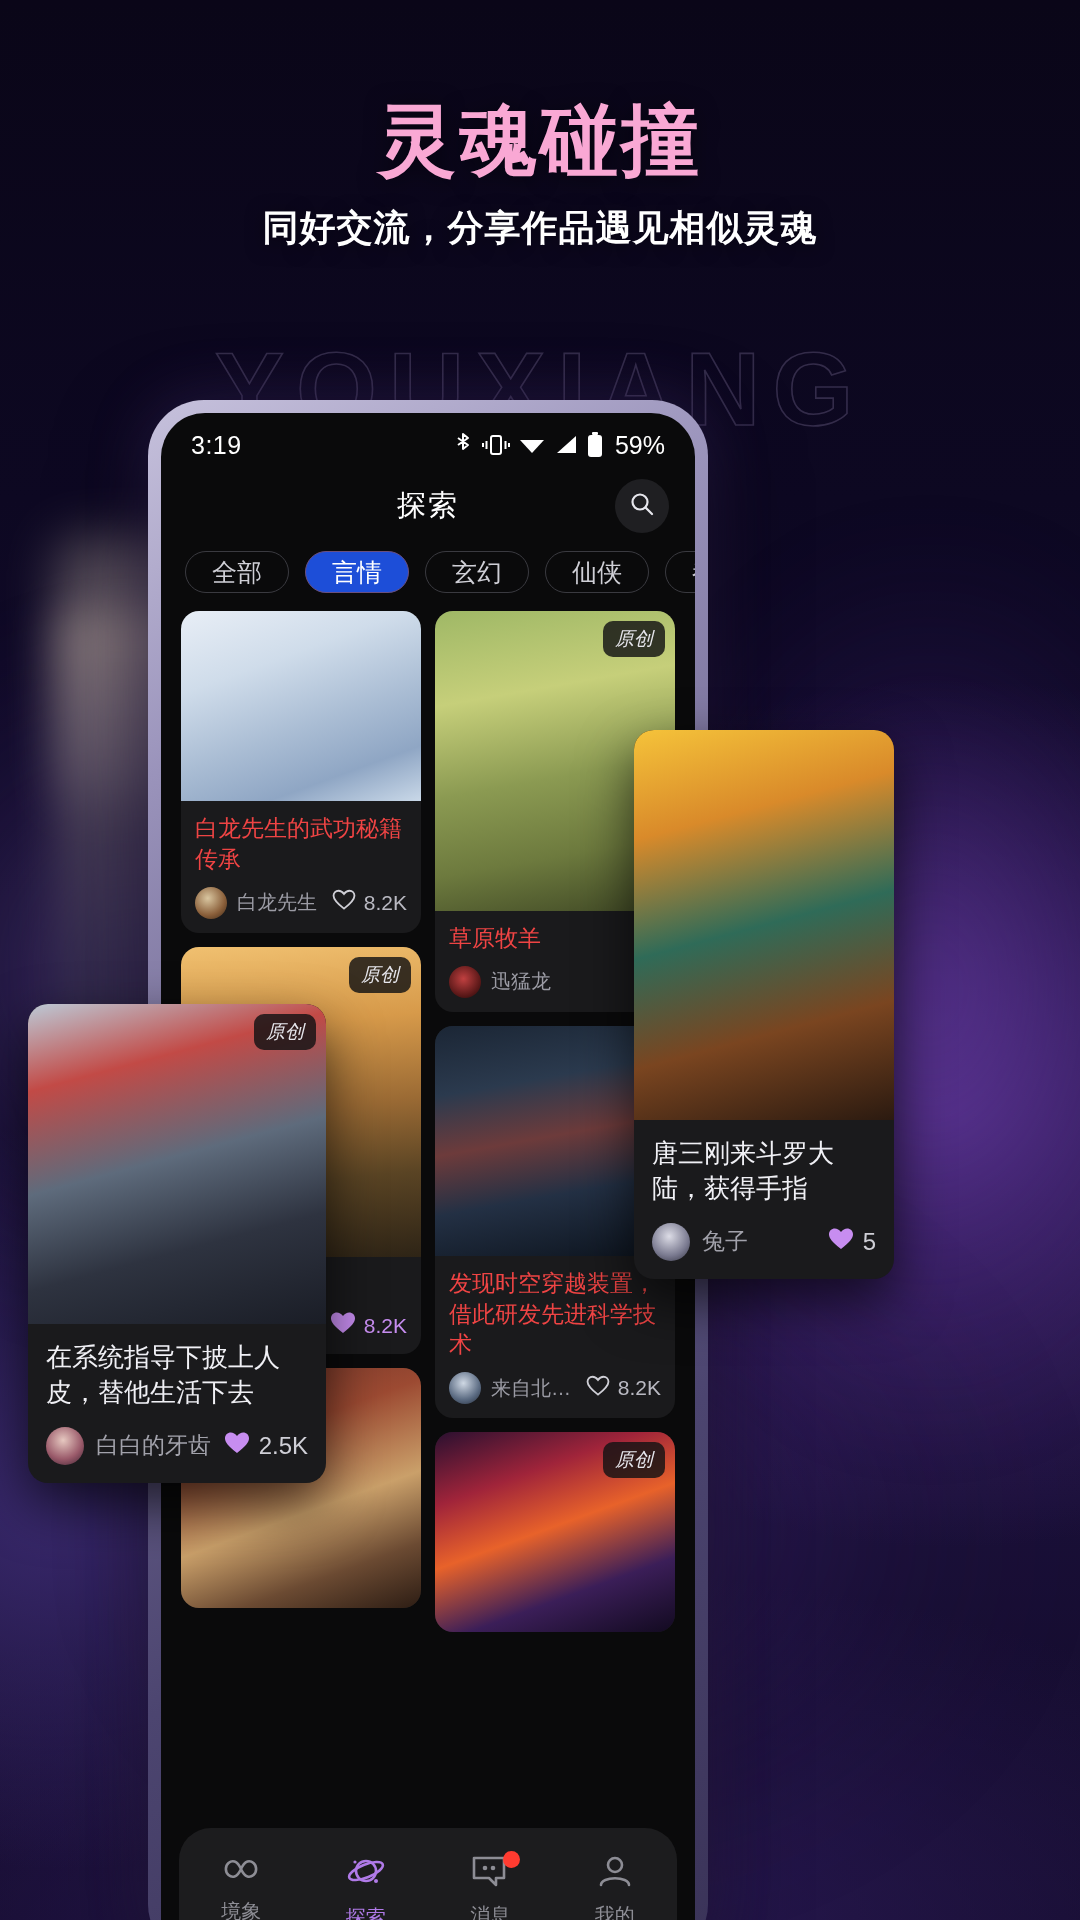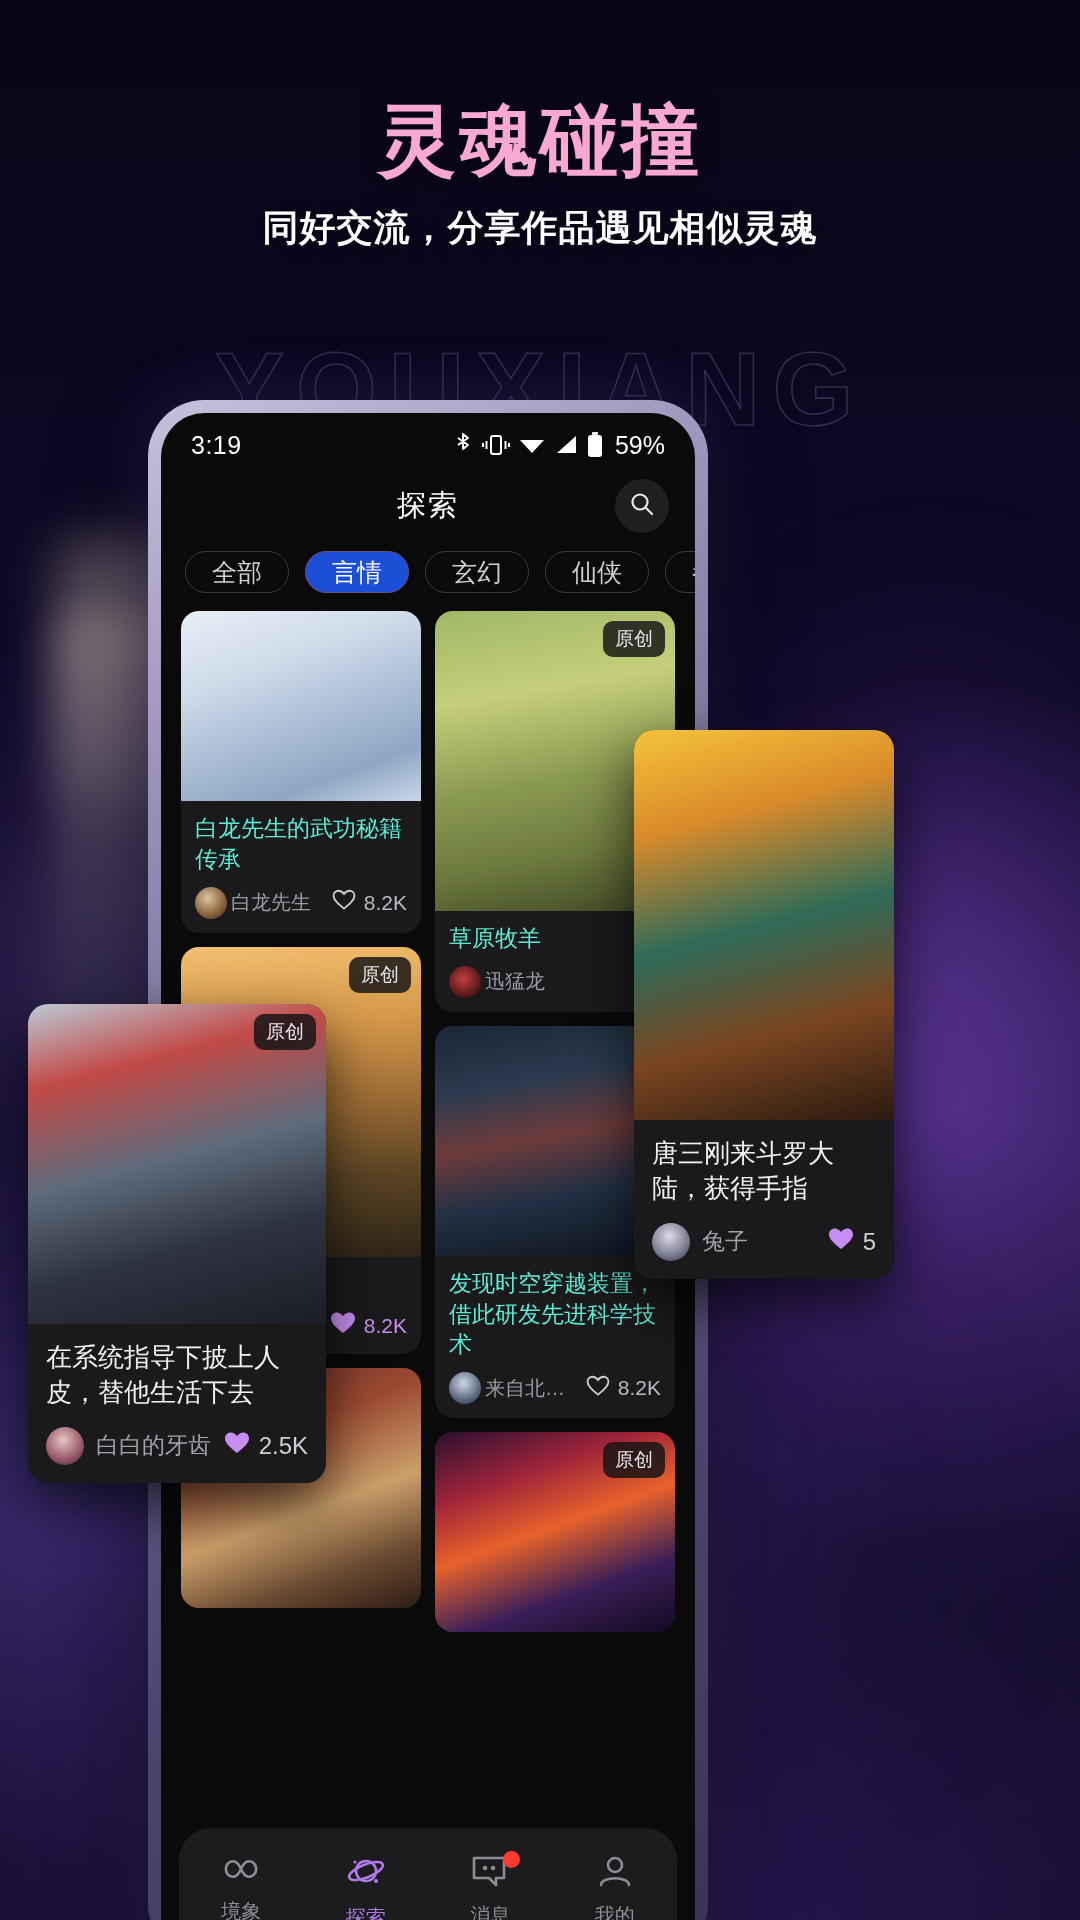--- a/index.html
+++ b/index.html
@@ -77,27 +77,27 @@
     display:flex;align-items:center;justify-content:center;box-sizing:border-box;
     background:transparent;flex:0 0 auto;white-space:nowrap;}
   .chip.active{background:#1d4ed8;border-color:#6a4f7e;color:#fff;}
 
   
   .grid{display:flex;gap:14px;padding:18px 20px 0;box-sizing:border-box;}
   .col{flex:1;display:flex;flex-direction:column;gap:14px;min-width:0;}
   .card{background:#1a1a1c;border-radius:18px;overflow:hidden;position:relative;}
   .card .thumb{width:100%;display:block;position:relative;}
   .card .meta{padding:12px 14px 14px;}
-  .card .ttl{color:#5eead4;font-size:23px;line-height:1.34;margin:0 0 12px;}
-  .card .row{display:flex;align-items:center;gap:4px;}
+  .card .ttl{color:#ef4444;font-size:23px;line-height:1.34;margin:0 0 12px;}
+  .card .row{display:flex;align-items:center;gap:10px;}
   .av{width:32px;height:32px;border-radius:50%;flex:0 0 auto;}
   .author{color:#9b9ba4;font-size:20px;white-space:nowrap;overflow:hidden;text-overflow:ellipsis;flex:1;}
   .likes{display:flex;align-items:center;gap:8px;color:#b9b9c2;font-size:21px;flex:0 0 auto;}
   .badge-orig{position:absolute;right:10px;top:10px;background:rgba(18,18,20,.82);
-    color:#e6e6ec;font-size:19px;padding:5px 12px;border-radius:10px;}
+    color:#e6e6ec;font-size:19px;padding:5px 12px;border-radius:10px;font-style:italic;}
 
   
   .bottomnav{position:absolute;left:18px;right:18px;bottom:0;height:132px;
     background:#1c1c1e;border-radius:32px 32px 0 0;display:flex;align-items:flex-start;
     padding-top:26px;box-sizing:border-box;}
   .nav-item{flex:1;display:flex;flex-direction:column;align-items:center;gap:10px;position:relative;}
   .nav-lbl{font-size:20px;color:#8d8d95;}
   .nav-item.active .nav-lbl{color:#b07ae8;}
   .dot{position:absolute;top:-3px;right:calc(50% - 30px);width:17px;height:17px;border-radius:50%;background:#ff3b30;}
 

